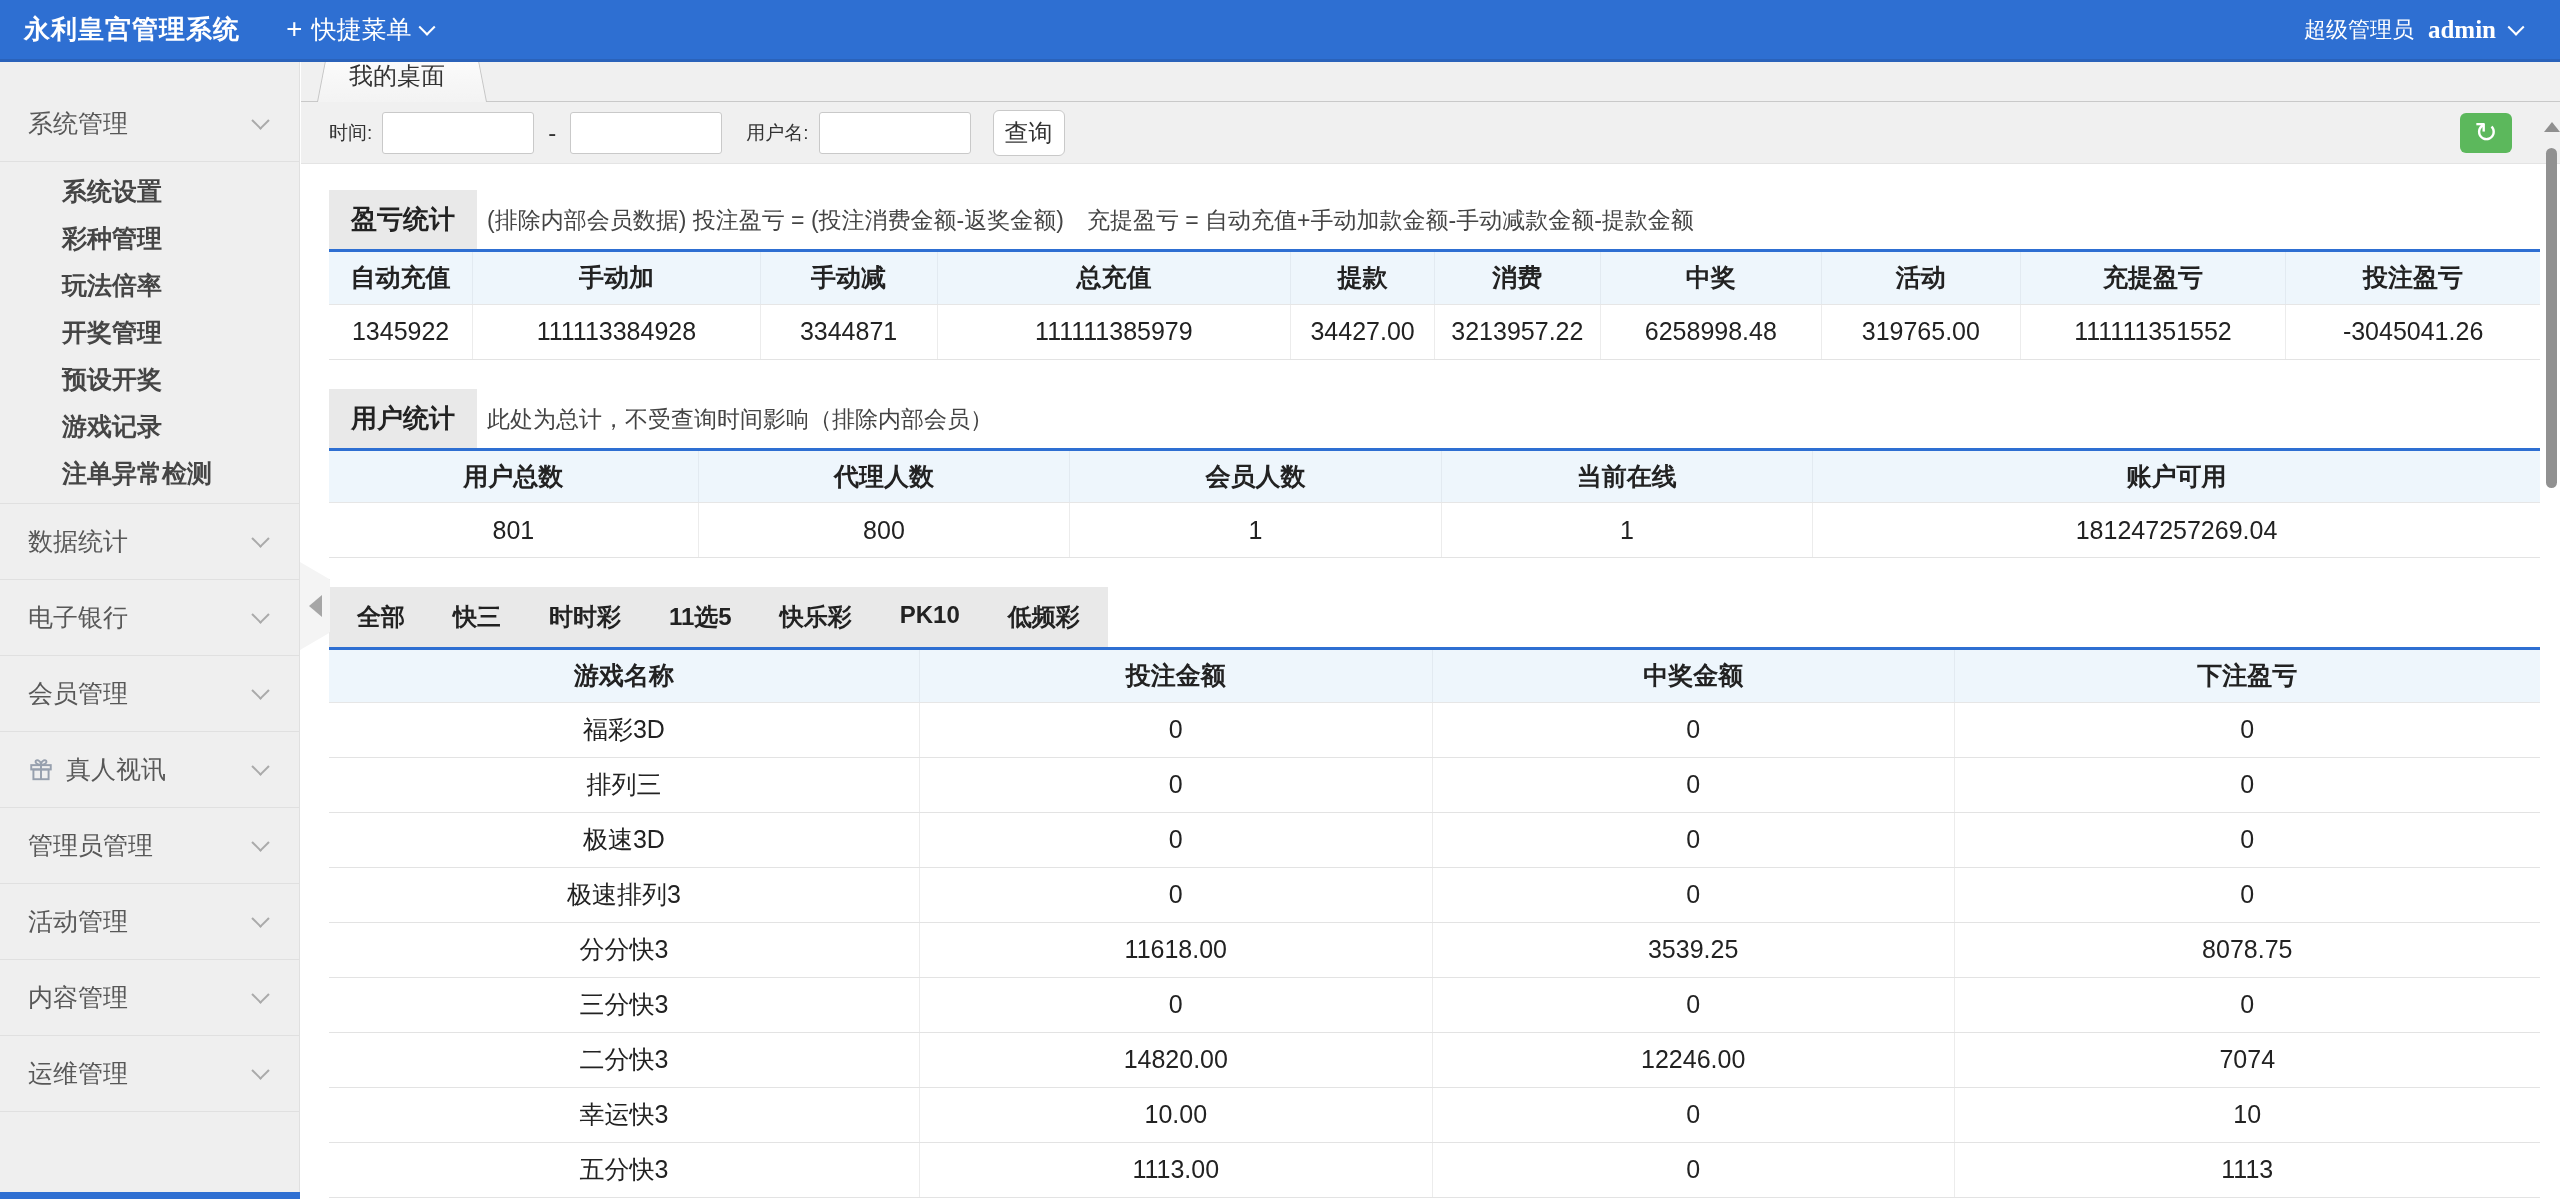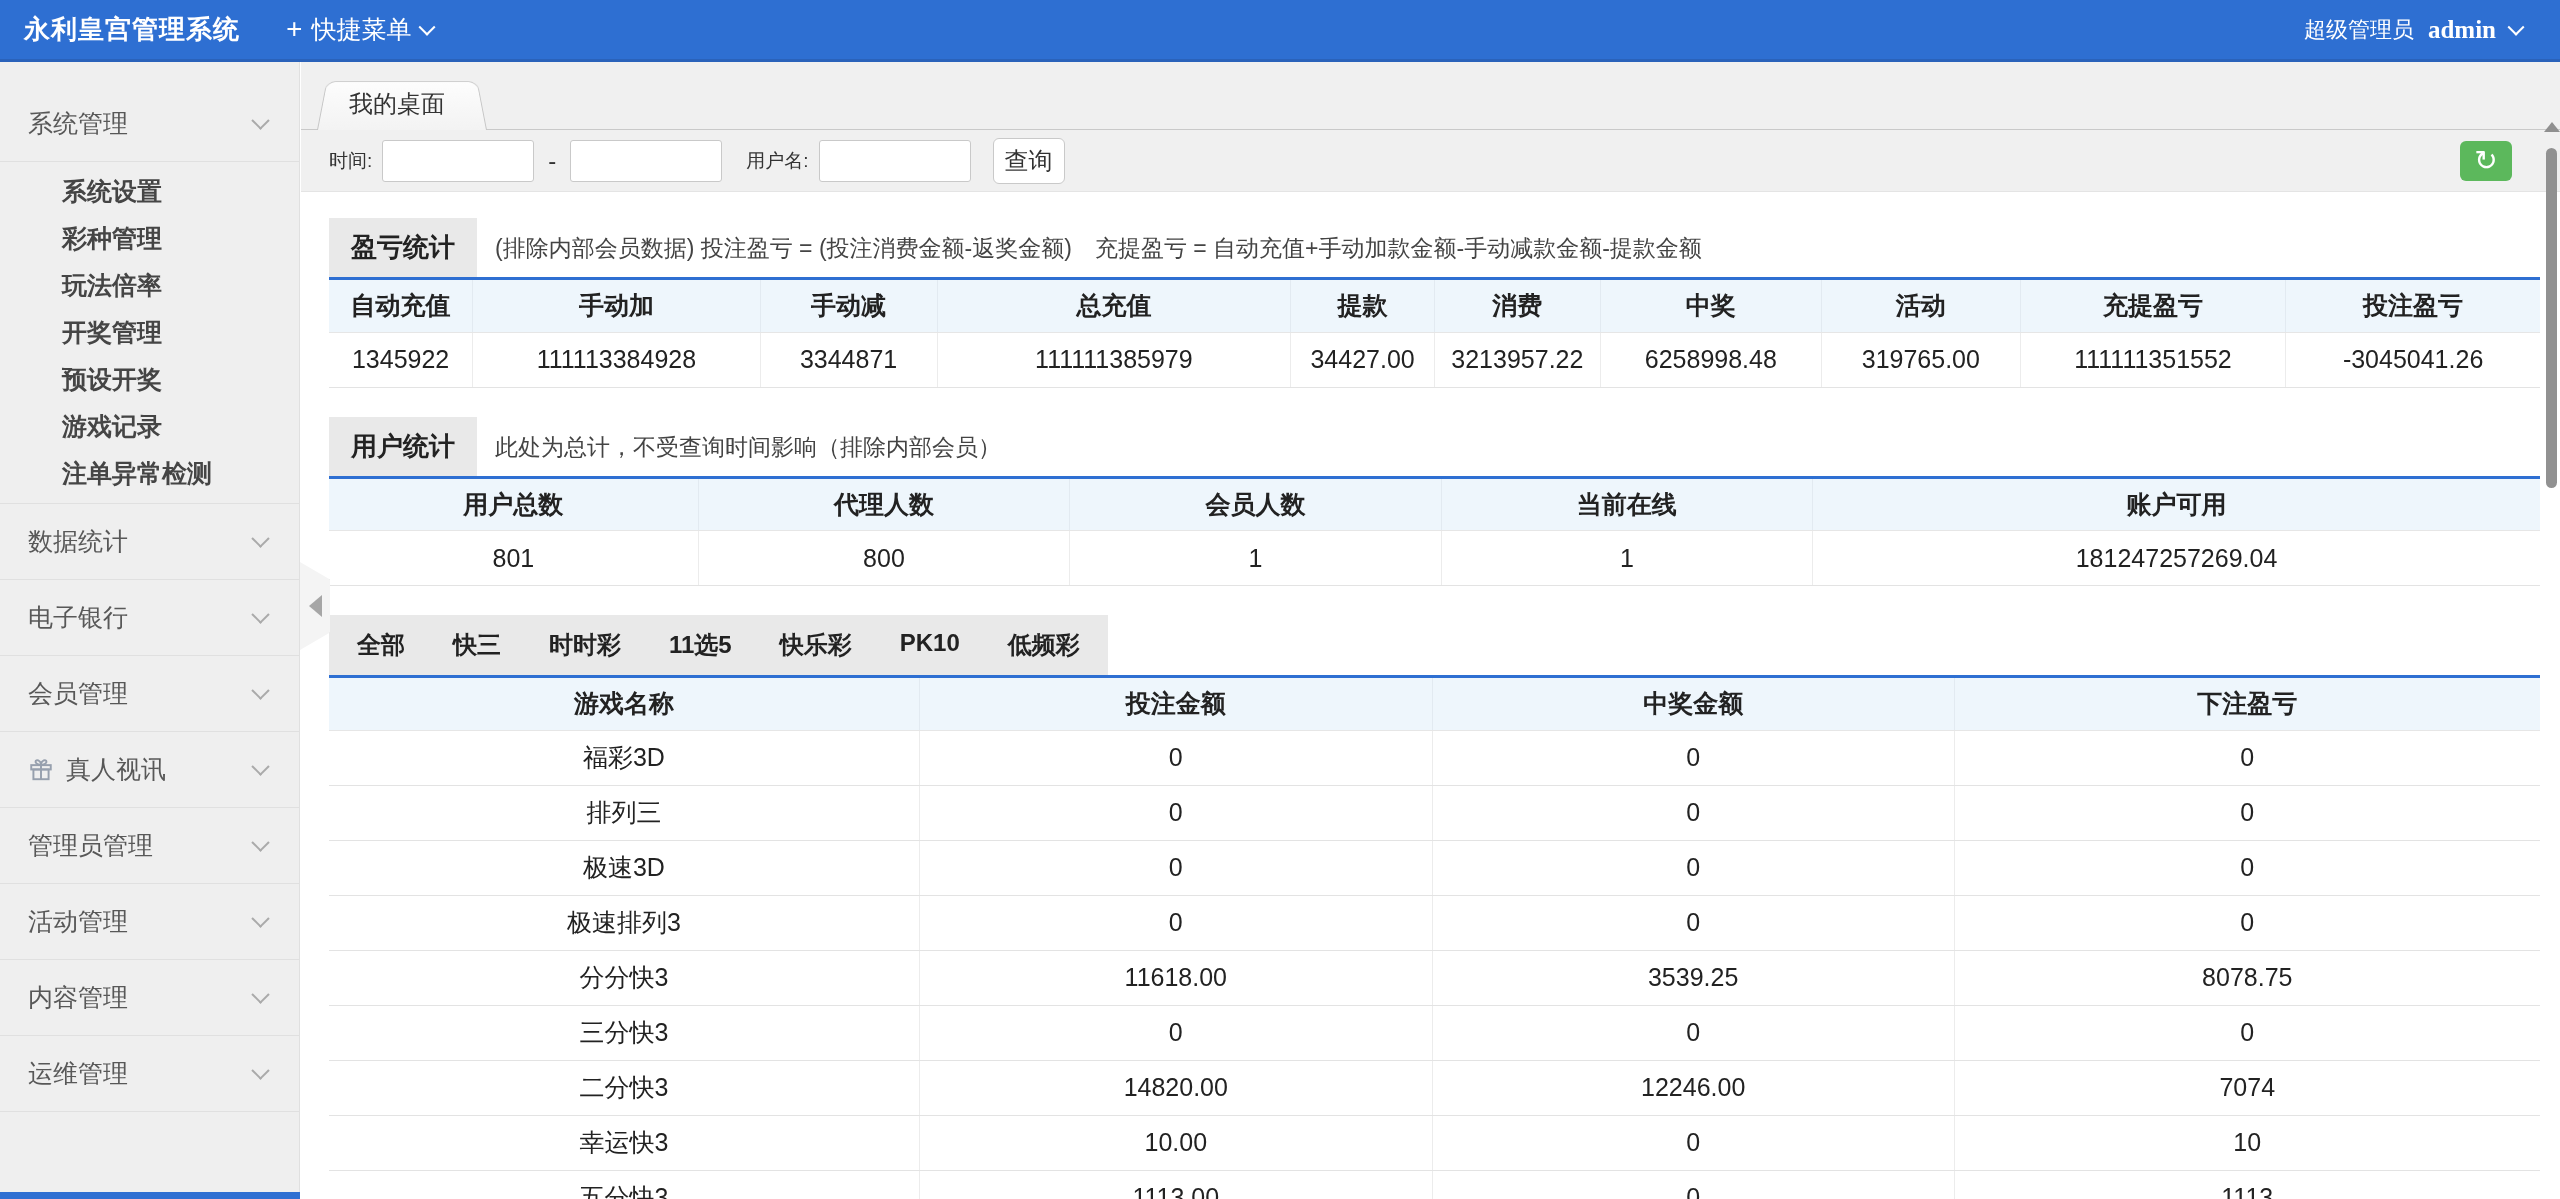--- a/index.html
+++ b/index.html
@@ -35,21 +35,21 @@
   
   .handle { position:absolute; left:300px; top:562px; width:30px; height:88px; z-index:25;
             background:#f4f4f4; box-shadow:3px 1px 5px rgba(0,0,0,.18);
             clip-path:polygon(0 0,100% 20%,100% 80%,0 100%);
             display:flex; align-items:center; justify-content:center; cursor:pointer; }
   .handle-arrow { width:0; height:0; border-top:11px solid transparent;
                   border-bottom:11px solid transparent; border-right:13px solid #a6a6a6; }
 
   
   .workarea { position:absolute; left:301px; top:62px; right:0; bottom:0; background:#fff; }
-  .tabstrip { height:68px; background:#f0f0f0; border-bottom:1px solid #c9c9c9;
+  .tabstrip { height:40px; background:#f0f0f0; border-bottom:1px solid #c9c9c9;
               display:flex; align-items:flex-end; padding-left:16px; }
   .tab { position:relative; width:170px; height:55px; margin-bottom:-1px; cursor:pointer; }
   .tab-bg { position:absolute; inset:0; background:linear-gradient(#fdfdfd,#f3f3f3);
             border:1px solid #c6c6c6; border-bottom:none; border-radius:10px 10px 0 0;
             transform:perspective(38px) rotateX(5deg); transform-origin:center bottom; }
   .tab-label { position:absolute; left:32px; top:13px; font-size:24px; color:#333; }
 
   .searchbar { height:62px; background:#f0f0f0; border-bottom:1px solid #e4e4e4;
                display:flex; align-items:center; padding-left:28px; gap:10px; position:relative; }
   .flabel { font-size:19px; color:#333; }
@@ -58,21 +58,21 @@
   .dash { font-size:24px; color:#333; margin:0 4px; }
   .btn-query { margin-left:12px; width:72px; height:46px; background:#fff; border:1px solid #c9c9c9;
                border-radius:6px; font-size:24px; color:#333; cursor:pointer;
                font-family:"Liberation Sans","DejaVu Sans",sans-serif; }
   .btn-refresh { position:absolute; right:48px; top:11px; width:52px; height:40px;
                  background:#5cb85c; border:none; border-radius:6px; color:#fff;
                  font-size:28px; line-height:38px; cursor:pointer; }
 
   .content { padding:26px 20px 0 28px; }
 
-  .section-head { border-bottom:3px solid #2e6fd2; display:flex; align-items:flex-end; gap:18px; }
+  .section-head { border-bottom:3px solid #2e6fd2; display:flex; align-items:flex-end; gap:10px; }
   .section-title { background:#e9e9e9; font-size:26px; font-weight:bold; color:#222;
                    padding:12px 22px; white-space:nowrap; }
   .section-note { font-size:23px; color:#444; padding-bottom:13px; }
 
   table { width:100%; border-collapse:collapse; table-layout:fixed; }
   thead th { background:#eef6fc; height:52px; font-size:25px; font-weight:bold; color:#222;
              border-right:1px solid #e2eaf1; border-bottom:1px solid #e6e6e6;font-family:Liberation Mono, monospace; }
   thead th:last-child { border-right:none; }
   tbody td { height:55px; font-size:25px; color:#222; text-align:center;
              border-right:1px solid #ececec; border-bottom:1px solid #e3e3e3; }

